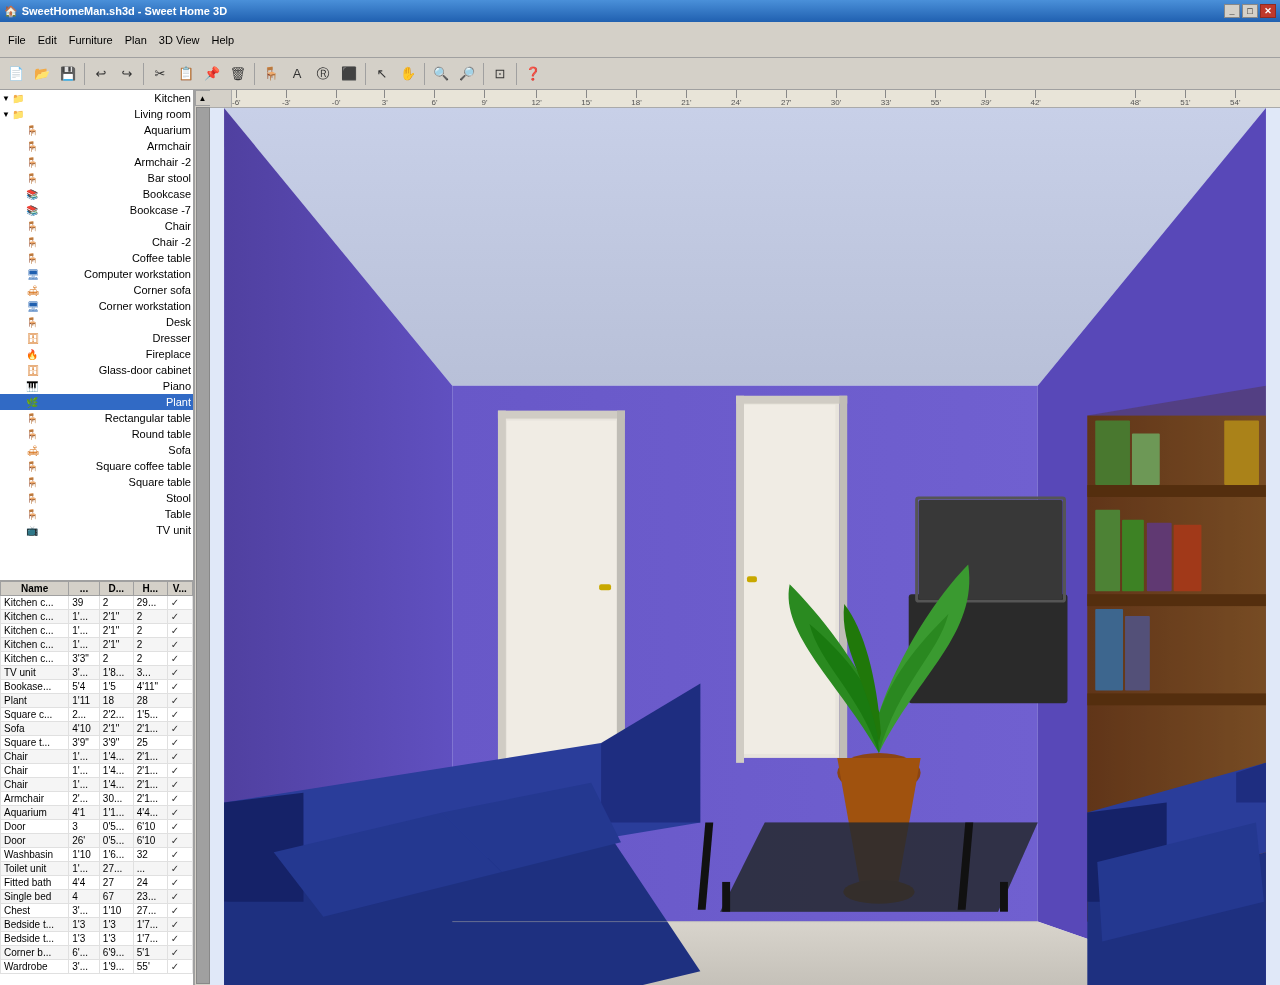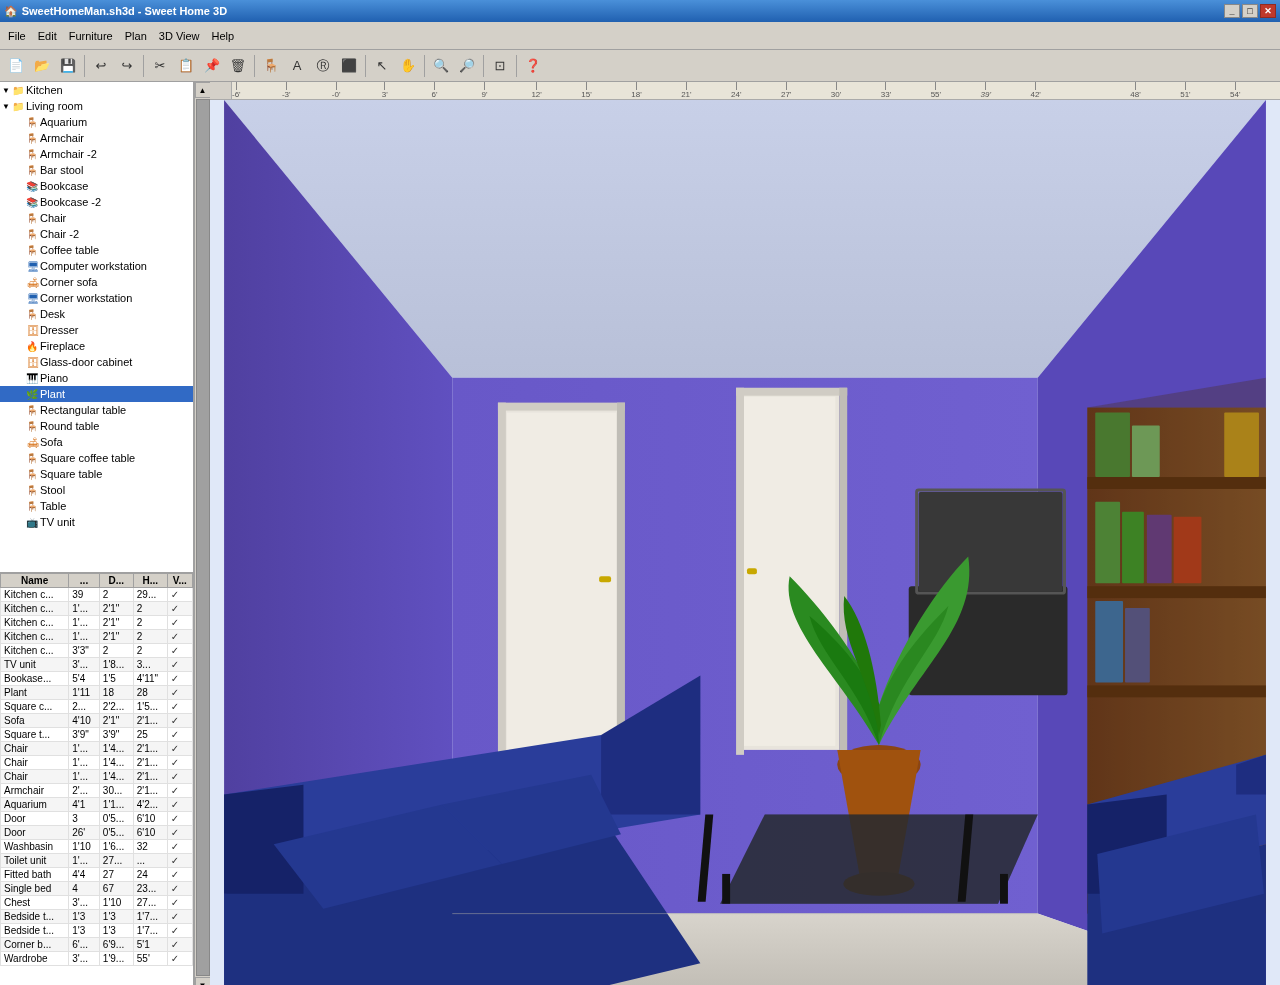--- a/index.html
+++ b/index.html
@@ -16,21 +16,21 @@
     .title-btn {
       width: 16px; height: 14px; border: 1px solid #888; display: flex; align-items: center; justify-content: center;
       font-size: 9px; cursor: pointer; color: #000; font-weight: bold;
     }
     .title-btn.minimize { background: #d4d0c8; }
     .title-btn.restore { background: #d4d0c8; }
     .title-btn.close { background: #c0392b; color: white; border-color: #922b21; }
 
     
     #menubar {
-      height: 28px; background: #d4d0c8; display: flex; align-items: center;
+      height: 36px; background: #d4d0c8; display: flex; align-items: center;
       padding: 0 2px; border-bottom: 1px solid #a0a0a0;
     }
     .menu-item {
       padding: 2px 6px; cursor: pointer; font-size: 11px;
     }
 
     
     #toolbar {
       height: 32px; background: #d4d0c8; display: flex; align-items: center;
       padding: 2px 4px; gap: 2px; border-bottom: 1px solid #a0a0a0;
@@ -58,21 +58,21 @@
       flex: 1; overflow-y: auto; background: white; border-bottom: 1px solid #a0a0a0;
       font-size: 11px;
     }
     .tree-item {
       display: flex; align-items: center; padding: 1px 2px; cursor: pointer;
       white-space: nowrap; height: 16px;
     }
     .tree-item.selected { background: #316ac5; color: white; }
     .tree-indent { width: 12px; flex-shrink: 0; }
     .tree-icon { width: 14px; height: 14px; flex-shrink: 0; display: flex; align-items: center; justify-content: center; font-size: 10px; }
-    .tree-label { flex: 1; overflow: hidden; text-overflow: ellipsis; }
+    .tree-label { flex: 1; overflow: hidden; text-overflow: ellipsis; text-align: right; }
     .tree-arrow { width: 10px; font-size: 8px; }
 
     
     .icon-yellow { color: #c8a000; }
     .icon-orange { color: #d4690a; }
     .icon-blue { color: #2060b0; }
 
     
     #properties-table {
       height: 420px; overflow-y: auto; background: white;
@@ -231,21 +231,21 @@
           <span class="tree-label">Bar stool</span>
         </div>
         <div class="tree-item" style="padding-left:14px">
           <span class="tree-indent"></span>
           <span class="tree-icon icon-orange">📚</span>
           <span class="tree-label">Bookcase</span>
         </div>
         <div class="tree-item" style="padding-left:14px">
           <span class="tree-indent"></span>
           <span class="tree-icon icon-orange">📚</span>
-          <span class="tree-label">Bookcase -2</span>
+          <span class="tree-label">Bookcase -7</span>
         </div>
         <div class="tree-item" style="padding-left:14px">
           <span class="tree-indent"></span>
           <span class="tree-icon icon-orange">🪑</span>
           <span class="tree-label">Chair</span>
         </div>
         <div class="tree-item" style="padding-left:14px">
           <span class="tree-indent"></span>
           <span class="tree-icon icon-orange">🪑</span>
           <span class="tree-label">Chair -2</span>
@@ -457,21 +457,21 @@
         <td>Armchair</td>
         <td>2'...</td>
         <td>30...</td>
         <td>2'1...</td>
         <td class="prop-check">✓</td>
       </tr>
               <tr class="prop-row">
         <td>Aquarium</td>
         <td>4'1</td>
         <td>1'1...</td>
-        <td>4'2...</td>
+        <td>4'4...</td>
         <td class="prop-check">✓</td>
       </tr>
               <tr class="prop-row">
         <td>Door</td>
         <td>3</td>
         <td>0'5...</td>
         <td>6'10</td>
         <td class="prop-check">✓</td>
       </tr>
               <tr class="prop-row">

